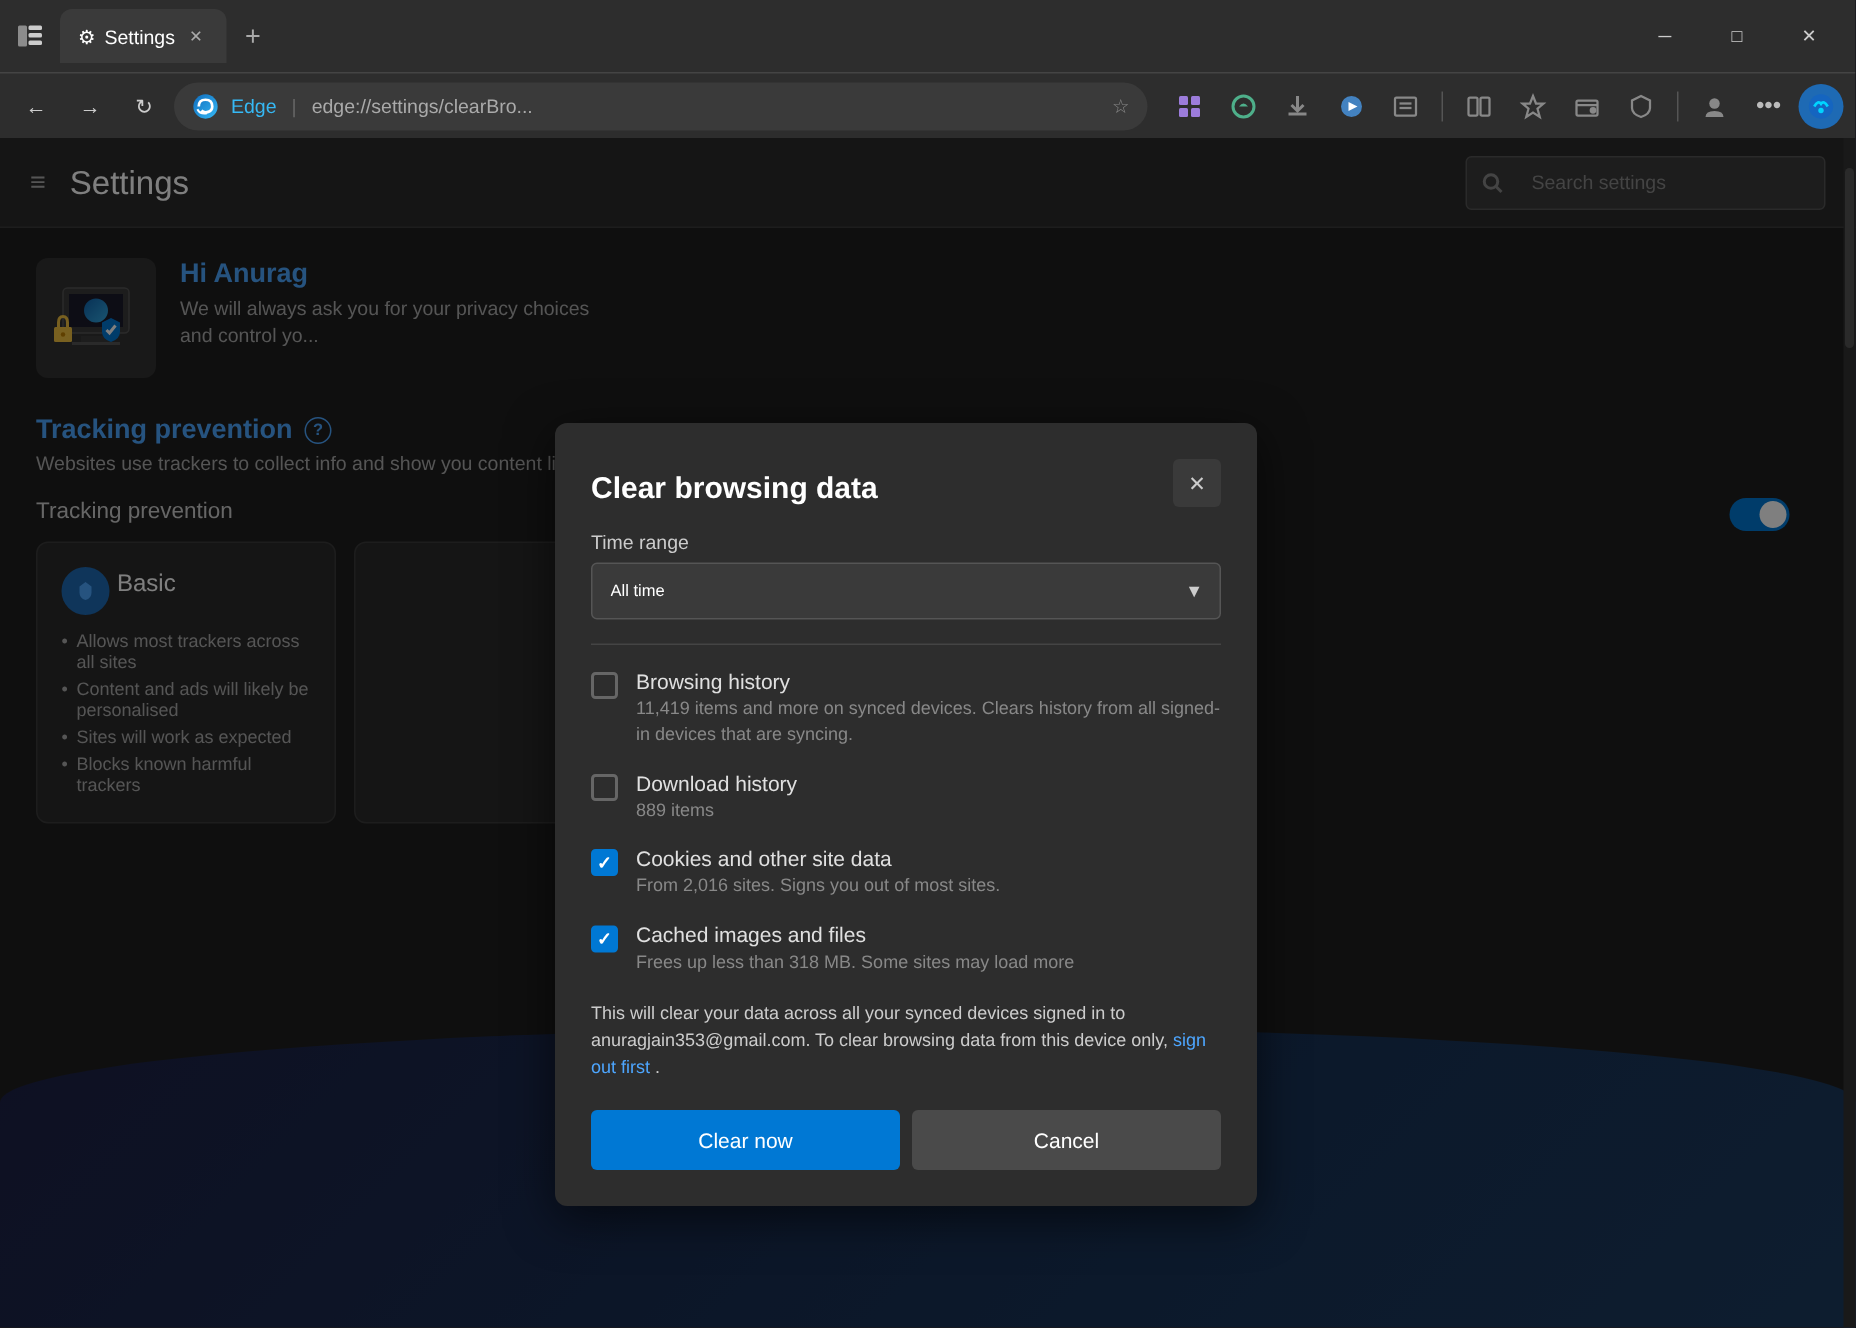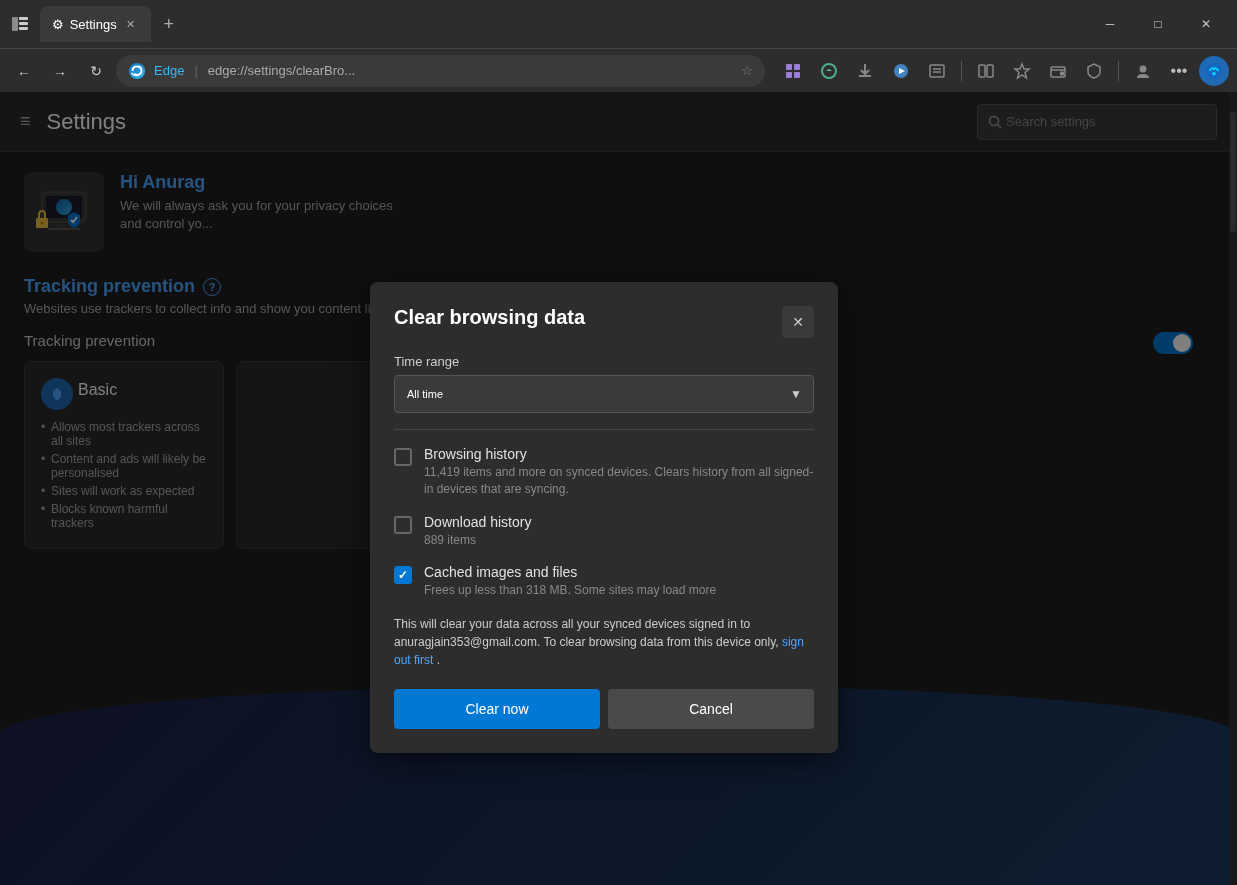--- a/index.html
+++ b/index.html
@@ -172,21 +172,21 @@
     .settings-search {
       margin-left: auto;
       background: #3a3a3a;
       border: 1px solid #555;
       border-radius: 4px;
       height: 36px;
       width: 240px;
       display: flex;
       align-items: center;
       padding: 0 10px;
-      gap: 4px;
+      gap: 19px;
       color: #888;
       font-size: 13px;
       text-align: center;
     }
 
     
     .settings-content {
       padding: 20px 24px;
       color: #e0e0e0;
     }
@@ -326,21 +326,21 @@
       left: 370px;
       width: 468px;
       background: #2d2d2d;
       border-radius: 8px;
       box-shadow: 0 8px 32px rgba(0,0,0,0.6);
       z-index: 200;
       padding: 24px;
     }
     .dialog-header {
       display: flex;
-      align-items: flex-start;
+      align-items: flex-end;
       justify-content: space-between;
       margin-bottom: 16px;
     }
     .dialog-title {
       font-size: 20px;
       font-weight: 600;
       color: #fff;
     }
     .dialog-close {
       width: 32px; height: 32px;
@@ -753,20 +753,29 @@
       <div class="checkbox-item">
         <div class="checkbox-wrapper">
           <div class="custom-checkbox"></div>
         </div>
         <div class="checkbox-label">
           <div class="checkbox-title">Download history</div>
           <div class="checkbox-desc">889 items</div>
         </div>
       </div>
 
+      <div class="checkbox-item">
+        <div class="checkbox-wrapper">
+          <div class="custom-checkbox checked"></div>
+        </div>
+        <div class="checkbox-label">
+          <div class="checkbox-title">Cookies and other site data</div>
+          <div class="checkbox-desc">From 2,016 sites. Signs you out of most sites.</div>
+        </div>
+      </div>
 
       <div class="checkbox-item">
         <div class="checkbox-wrapper">
           <div class="custom-checkbox checked"></div>
         </div>
         <div class="checkbox-label">
           <div class="checkbox-title">Cached images and files</div>
           <div class="checkbox-desc">Frees up less than 318 MB. Some sites may load more</div>
         </div>
       </div>

